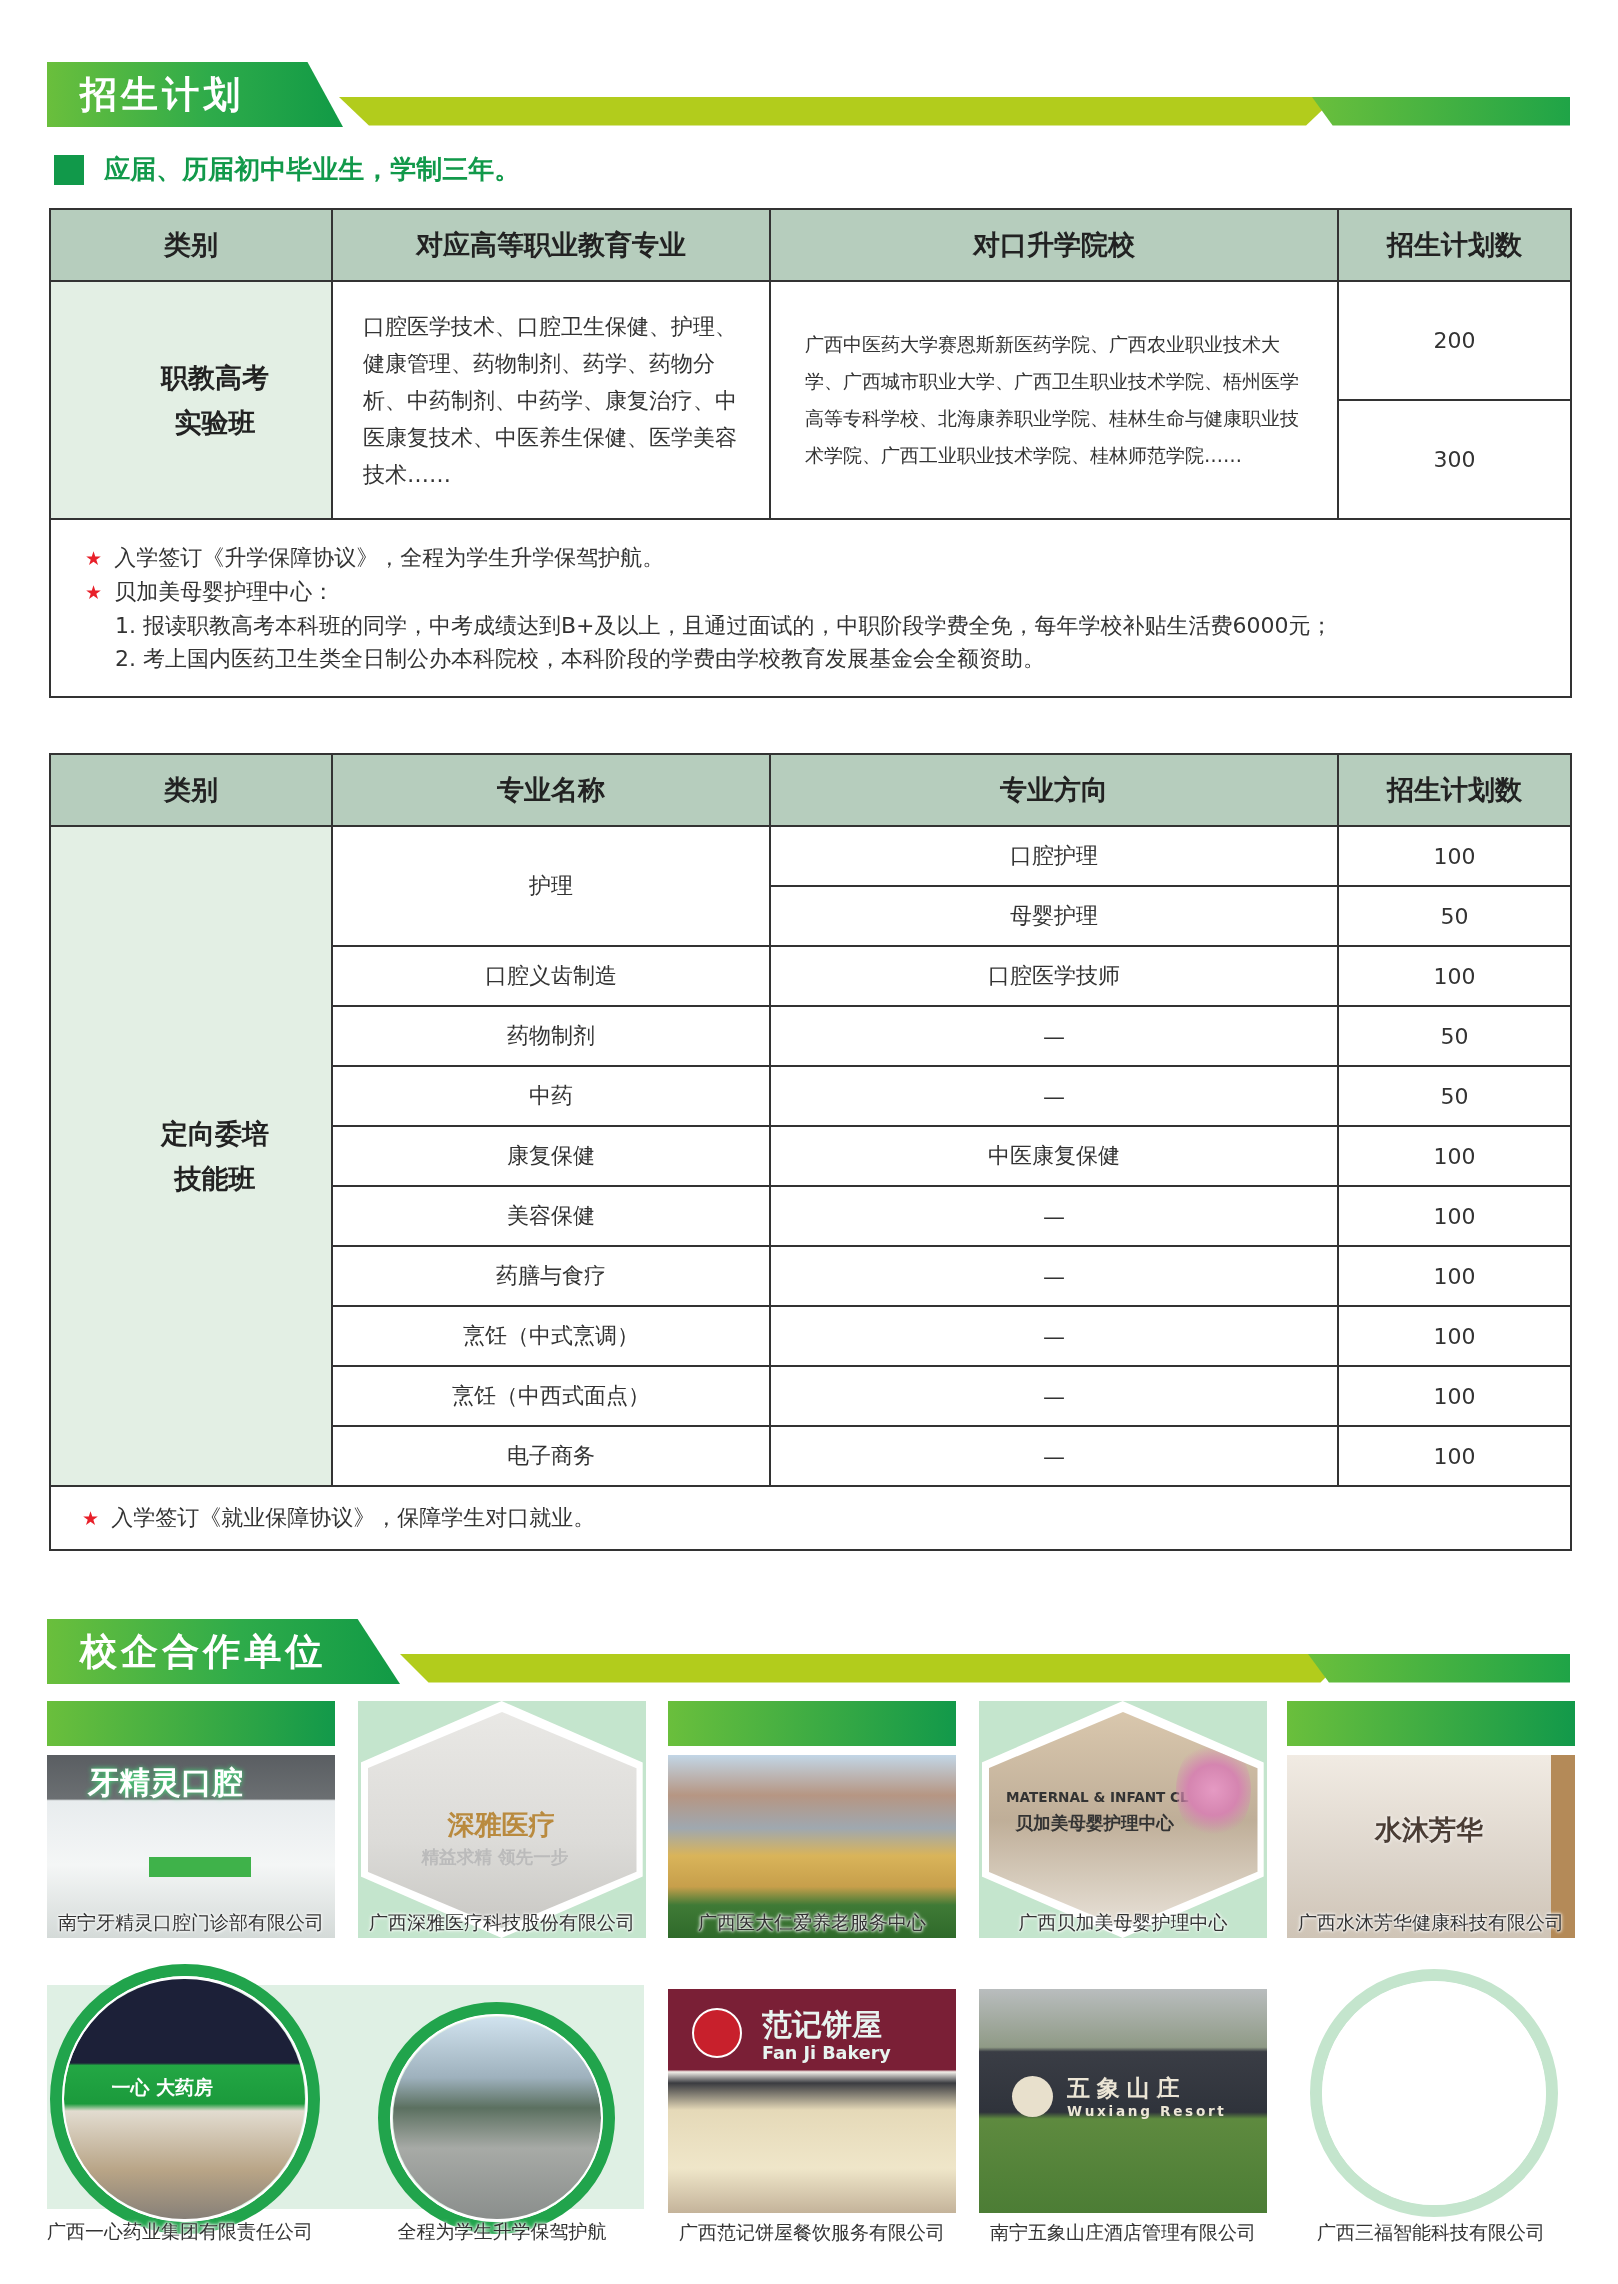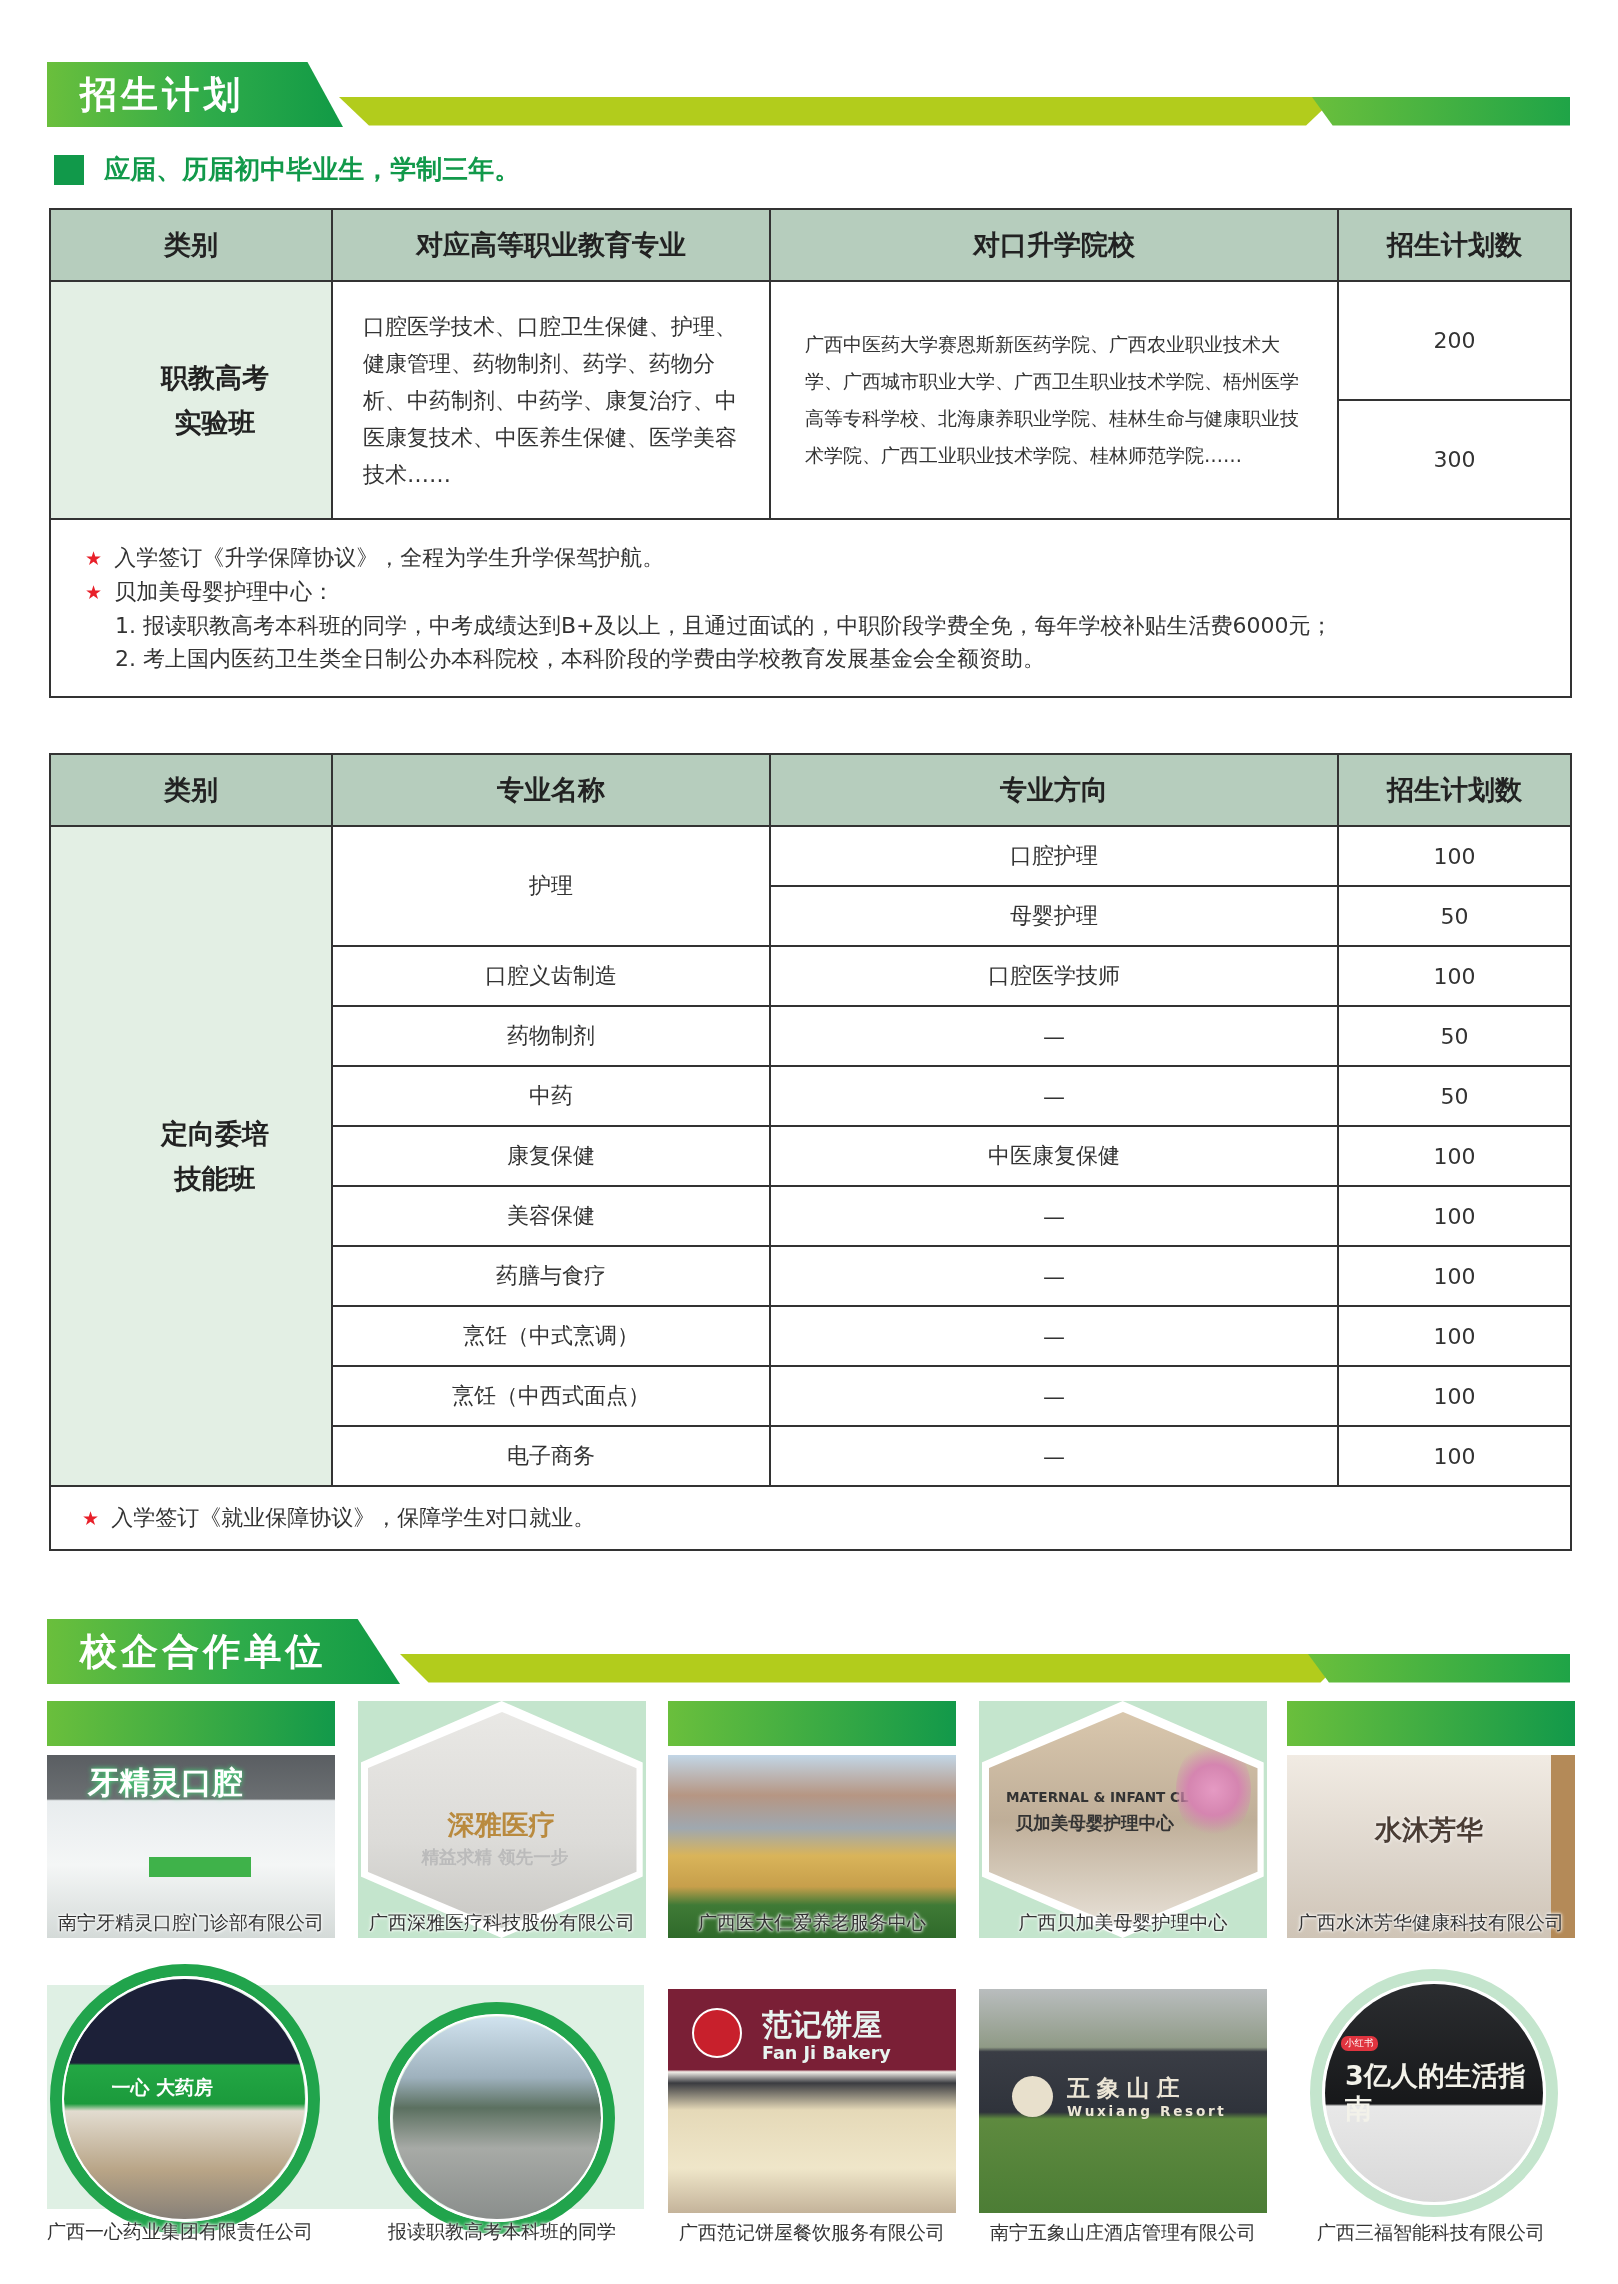--- a/index.html
+++ b/index.html
@@ -262,21 +262,21 @@
     <div class="ring"></div>
   </div>
   <div class="caption" style="top:255px; text-align:left;">广西一心药业集团有限责任公司</div>
 </div>
 
 <div class="partner" style="left:358px; top:2002px; height:247px;">
   <div class="oval" style="left:20.3px; top:0; width:237px; height:232px;">
     <div class="oval-inner" style="background:linear-gradient(180deg,#d0e2ee 0%,#9eb1bd 30%,#5b7060 45%,#a7aaa6 65%,#8a8e8c 100%);"></div>
     <div class="ring"></div>
   </div>
-  <div class="caption" style="top:217px;">报读职教高考本科班的同学</div>
+  <div class="caption" style="top:217px;">全程为学生升学保驾护航</div>
 </div>
 
 <div class="partner" style="left:668px; top:1989px; height:259px;">
   <div class="photo" style="top:0; height:224px; background:linear-gradient(180deg,#7a1f36 0%,#7a1f36 36%,#f3f0ea 37%,#3a3b40 42%,#e5d9b8 54%,#efe6c9 80%,#c4b39a 100%);">
     <div style="position:absolute; left:24.4px; top:19px; width:50px; height:50px; border-radius:50%; background:#c8202c; border:2.7px solid #fff;"></div>
     <div class="mini-sign" style="left:94px; top:16.3px; color:#e8f4f0; font-size:30px;">范记饼屋</div>
     <div class="mini-sign" style="left:94px; top:54px; color:#e8f4f0; font-size:17.6px;">Fan Ji Bakery</div>
   </div>
   <div class="caption" style="top:231px;">广西范记饼屋餐饮服务有限公司</div>
 </div>
@@ -285,21 +285,17 @@
   <div class="photo" style="top:0; height:224px; background:linear-gradient(180deg,#b9bdbe 0%,#8f9a86 26%,#3a3d45 28%,#2f333b 55%,#5e8a3f 58%,#4c7d35 100%);">
     <div style="position:absolute; left:33px; top:87px; width:41px; height:41px; border-radius:50%; background:#e8e0cc;"></div>
     <div class="mini-sign" style="left:88px; top:84px; color:#ece6d6; font-size:23px; letter-spacing:6.8px;">五象山庄</div>
     <div class="mini-sign" style="left:88px; top:114px; color:#ece6d6; font-size:13.6px; letter-spacing:2.7px;">Wuxiang Resort</div>
   </div>
   <div class="caption" style="top:231px;">南宁五象山庄酒店管理有限公司</div>
 </div>
 
 <div class="partner" style="left:1287px; top:1969px; height:279px;">
   <div class="oval" style="left:23px; top:0; width:248px; height:248px; border-color:#c4e5cd;">
-    <div class="oval-inner" style="background:linear-gradient(180deg,#2b2d30 0%,#17181a 55%,#e8e8e8 56%,#d8d8d8 100%);">
-      <div style="position:absolute; left:16.3px; top:52px; background:#e0343f; color:#fff; border-radius:6.8px; font-size:9.5px; padding:1.4px 4.1px;">小红书</div>
-      <div class="mini-sign" style="left:20.3px; top:75px; width:190px; color:#f3f2ea; font-size:27px; line-height:33px;">3亿人的生活指南</div>
-    </div>
     <div class="ring"></div>
   </div>
   <div class="caption" style="top:251px;">广西三福智能科技有限公司</div>
 </div>
 
 
 </body></html>

